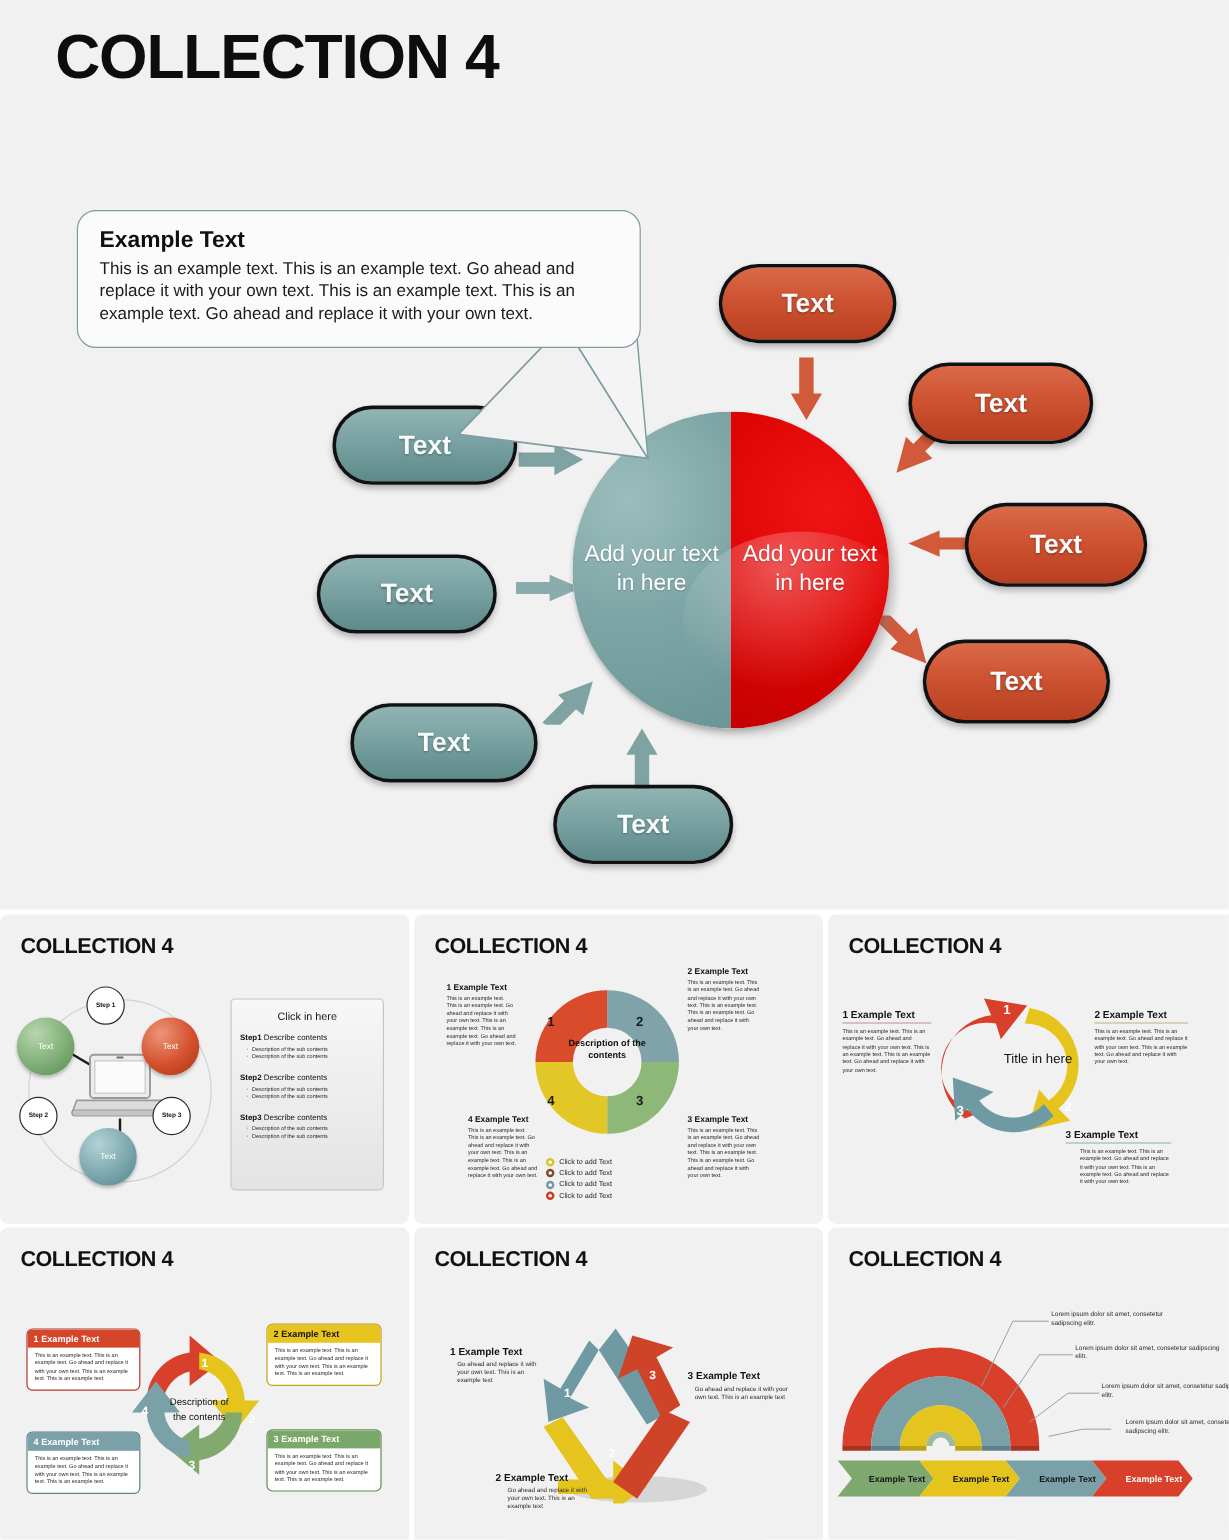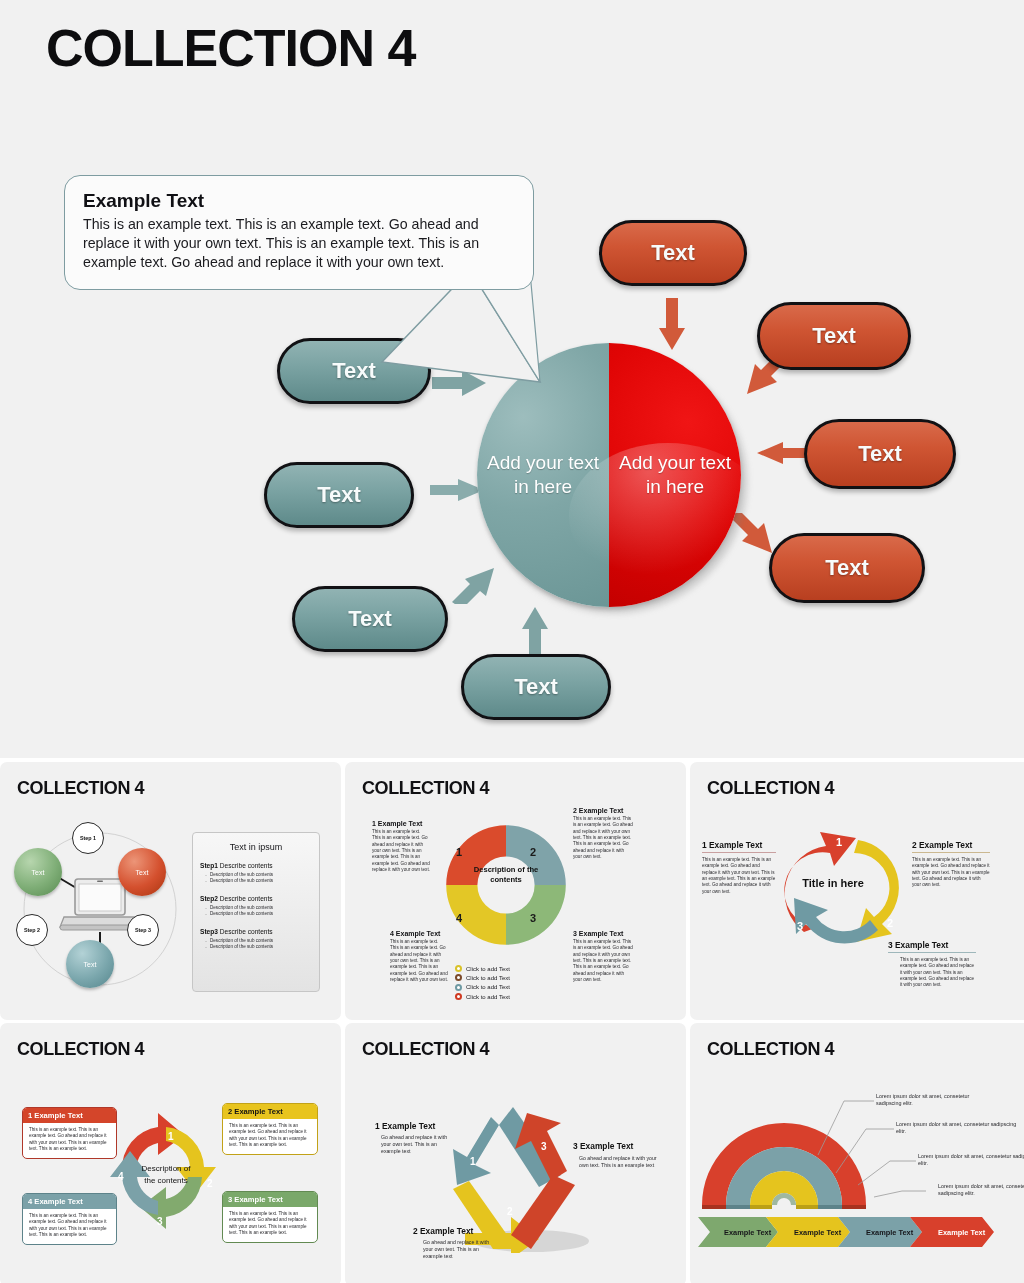--- a/index.html
+++ b/index.html
@@ -230,21 +230,21 @@
       <span>Step 1</span>
     </div>
     <div class="step-node" style="left:16px; top:152px; width:32px; height:32px;">
       <span>Step 2</span>
     </div>
     <div class="step-node" style="left:127px; top:152px; width:32px; height:32px;">
       <span>Step 3</span>
     </div>
 
     <div class="panel" style="left:192px; top:70px; width:128px; height:160px;">
-      <div style="text-align:center;font-size:9px;color:#16161a;margin-top:9px;">Text in ipsum</div>
+      <div style="text-align:center;font-size:9px;color:#16161a;margin-top:9px;">Click in here</div>
 
       <div style="margin:10px 7px 0 7px;">
         <div style="font-size:6.6px;color:#111;"><b>Step1</b>
           <span>Describe contents</span></div>
         <div class="tiny bullet-line" style="margin-top:2.5px;margin-left:5px;">
             <span>Description of the sub contents</span>
           </div>
         <div class="tiny bullet-line" style="margin-left:5px;">
             <span>Description of the sub contents</span>
           </div>
@@ -328,21 +328,21 @@
     <div class="card-title">COLLECTION 4</div>
 
     <svg style="position:absolute;left:92px;top:58px;" width="130" height="142" viewBox="0 0 130 142">
       <path d="M22 112 A48 48 0 0 1 44 26 L38 12 L74 18 L52 46 L48 33 A35 35 0 0 0 33 108 Z" fill="#d8402c"></path>
       <path d="M76 20 A48 48 0 0 1 100 104 L110 114 L74 122 L84 88 L92 97 A35 35 0 0 0 72 33 Z" fill="#e5c41e"></path>
       <path d="M96 110 A48 48 0 0 1 24 104 L14 114 L12 78 L46 90 L34 97 A35 35 0 0 0 88 100 Z" fill="#6f9aa3"></path>
     </svg>
     <div style="position:absolute;left:146px;top:74px;font-size:11px;font-weight:bold;color:#fff;">1</div>
     <div style="position:absolute;left:197px;top:155px;font-size:11px;font-weight:bold;color:#fff;">2</div>
     <div style="position:absolute;left:107px;top:158px;font-size:11px;font-weight:bold;color:#fff;">3</div>
-    <div style="position:absolute;left:112px;top:115px;width:62px;text-align:center;font-size:11px;font-weight:bold;line-height:1.25;color:#111;">Title in here</div>
+    <div style="position:absolute;left:144px;top:115px;width:62px;text-align:center;font-size:11px;font-weight:normal;line-height:1.25;color:#111;">Title in here</div>
 
     <div style="position:absolute;left:12px;top:78px;width:74px;">
       <div style="font-size:8.4px;font-weight:bold;color:#111;border-bottom:1px solid #c9a0a0;padding-bottom:2px;">1 Example Text</div>
       <div class="tiny" style="margin-top:4px;">This is an example text. This is an example text. Go ahead and replace it with your own text. This is an example text. This is an example text. Go ahead and replace it with your own text.</div>
     </div>
     <div style="position:absolute;left:222px;top:78px;width:78px;">
       <div style="font-size:8.4px;font-weight:bold;color:#111;border-bottom:1px solid #cbb890;padding-bottom:2px;">2 Example Text</div>
       <div class="tiny" style="margin-top:4px;">This is an example text. This is an example text. Go ahead and replace it with your own text. This is an example text. Go ahead and replace it with your own text.</div>
     </div>
     <div style="position:absolute;left:198px;top:178px;width:88px;">

